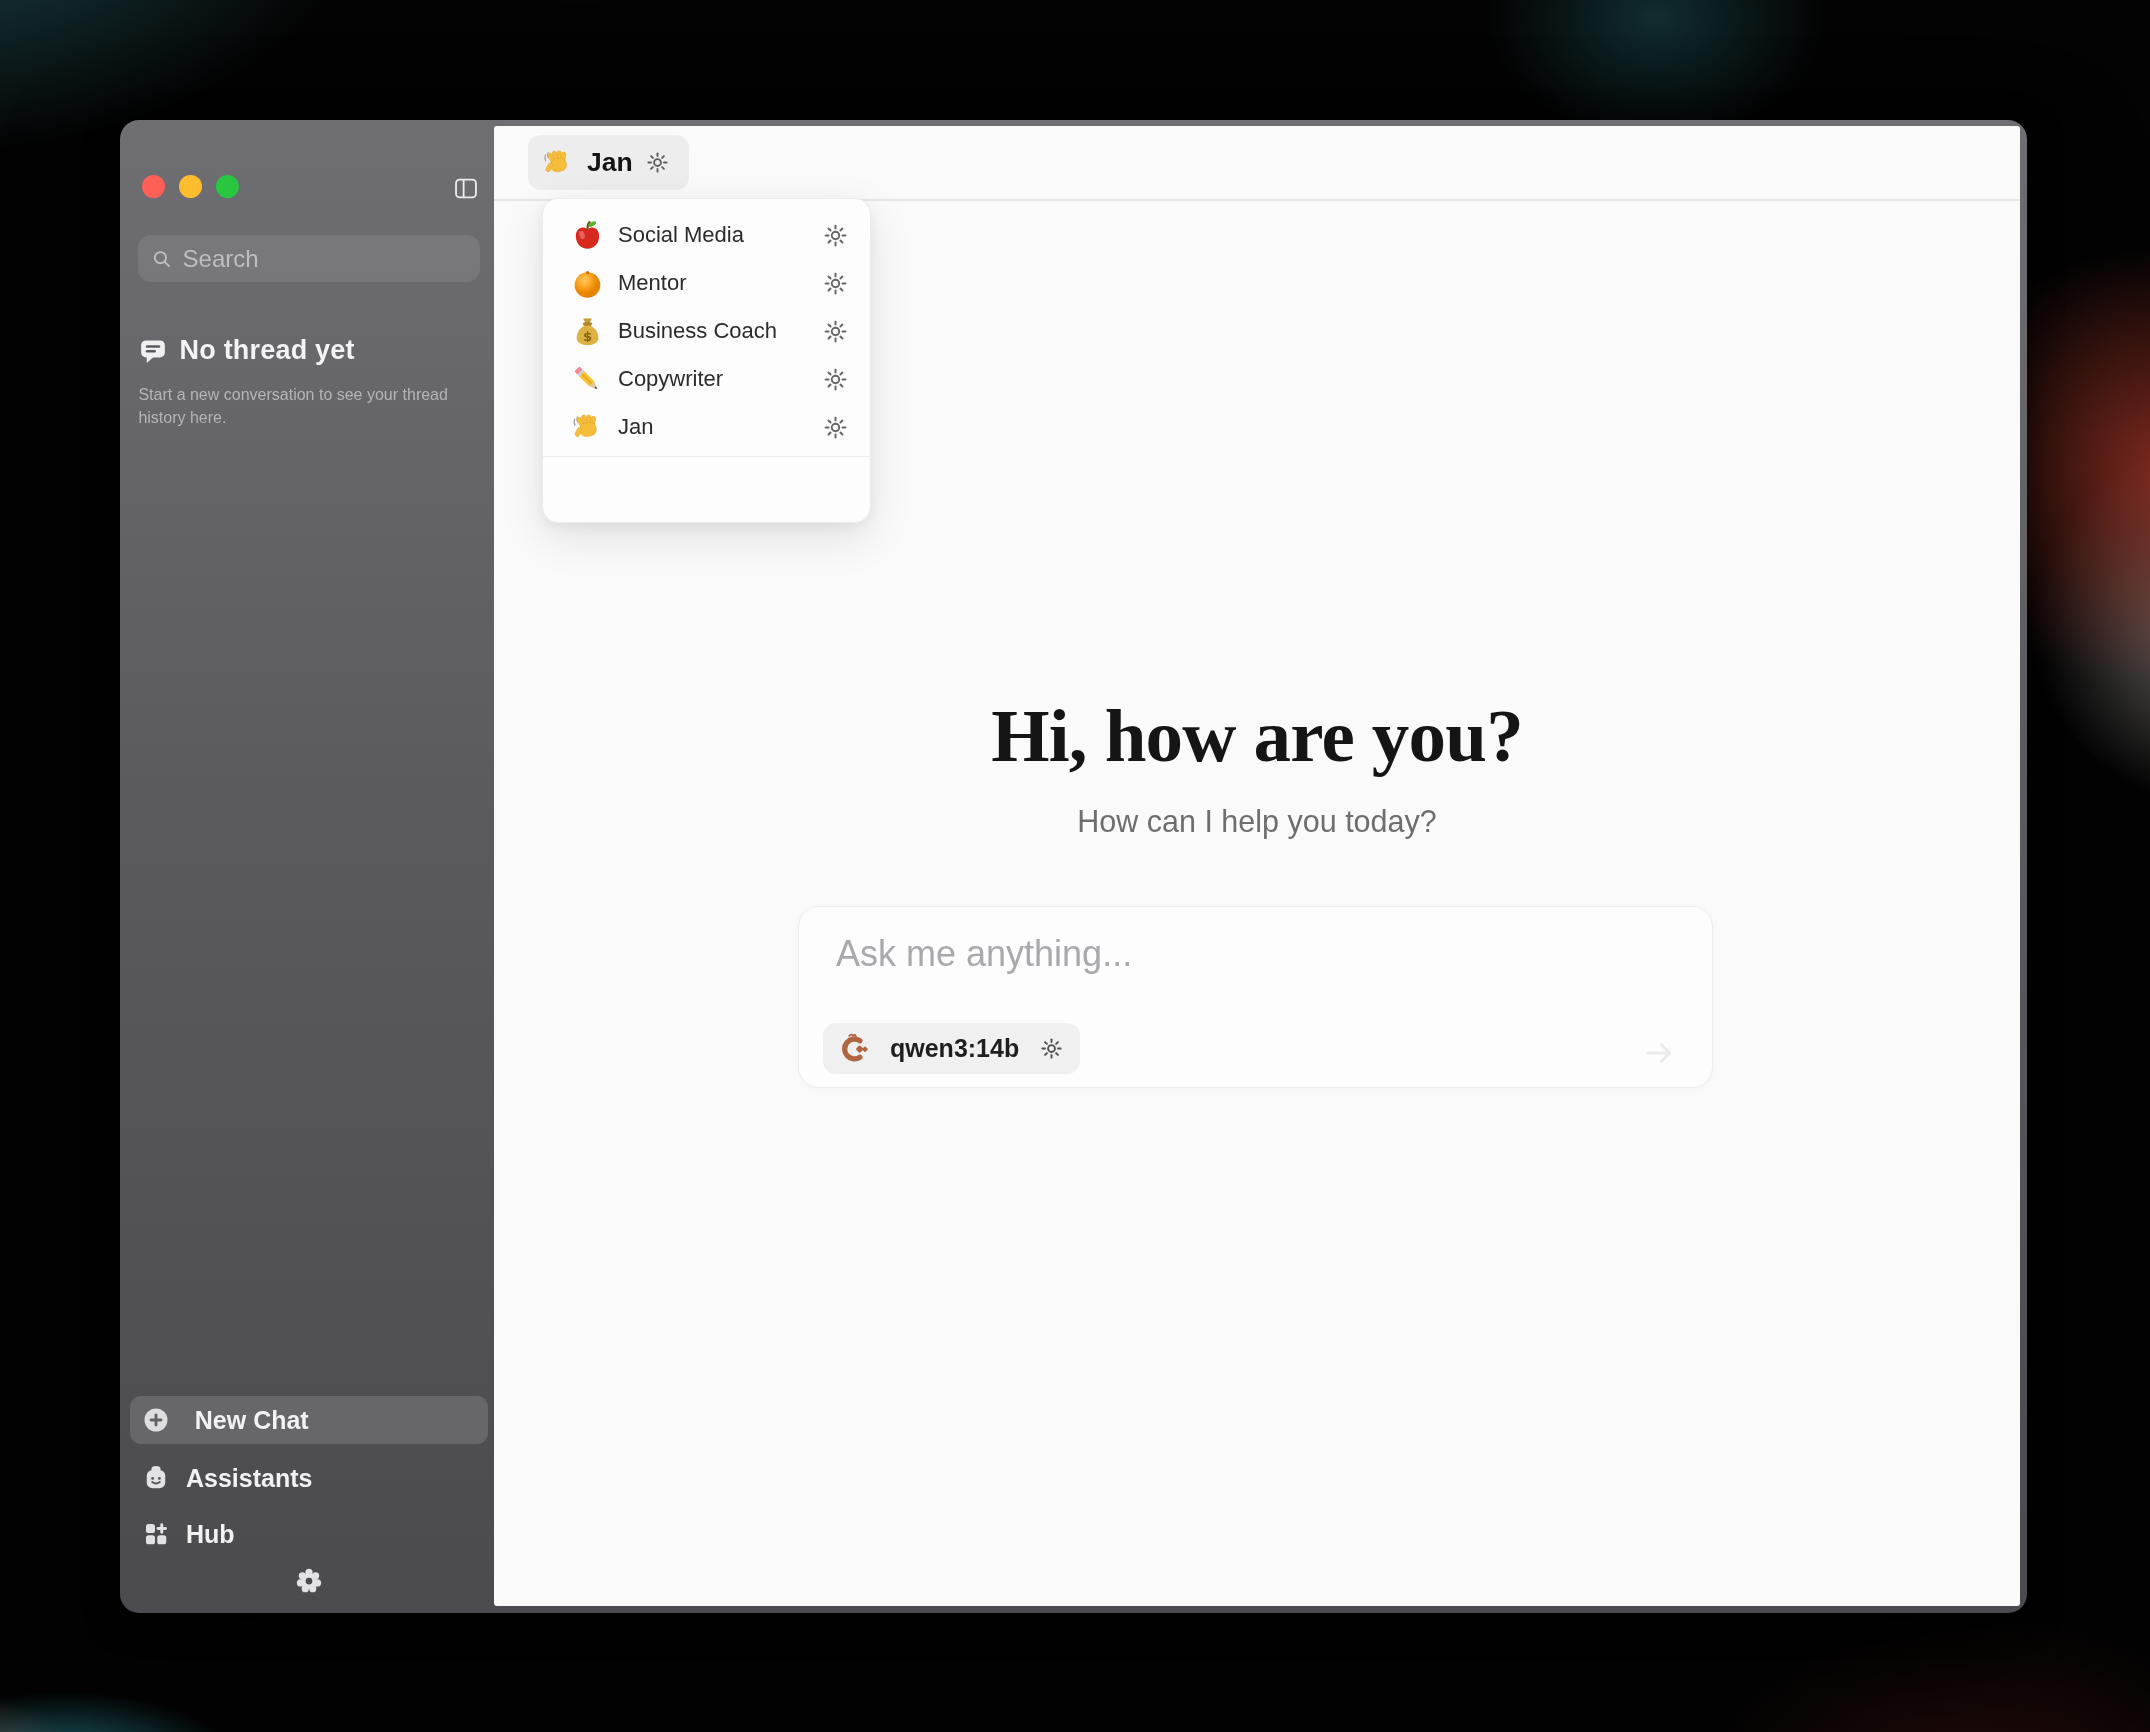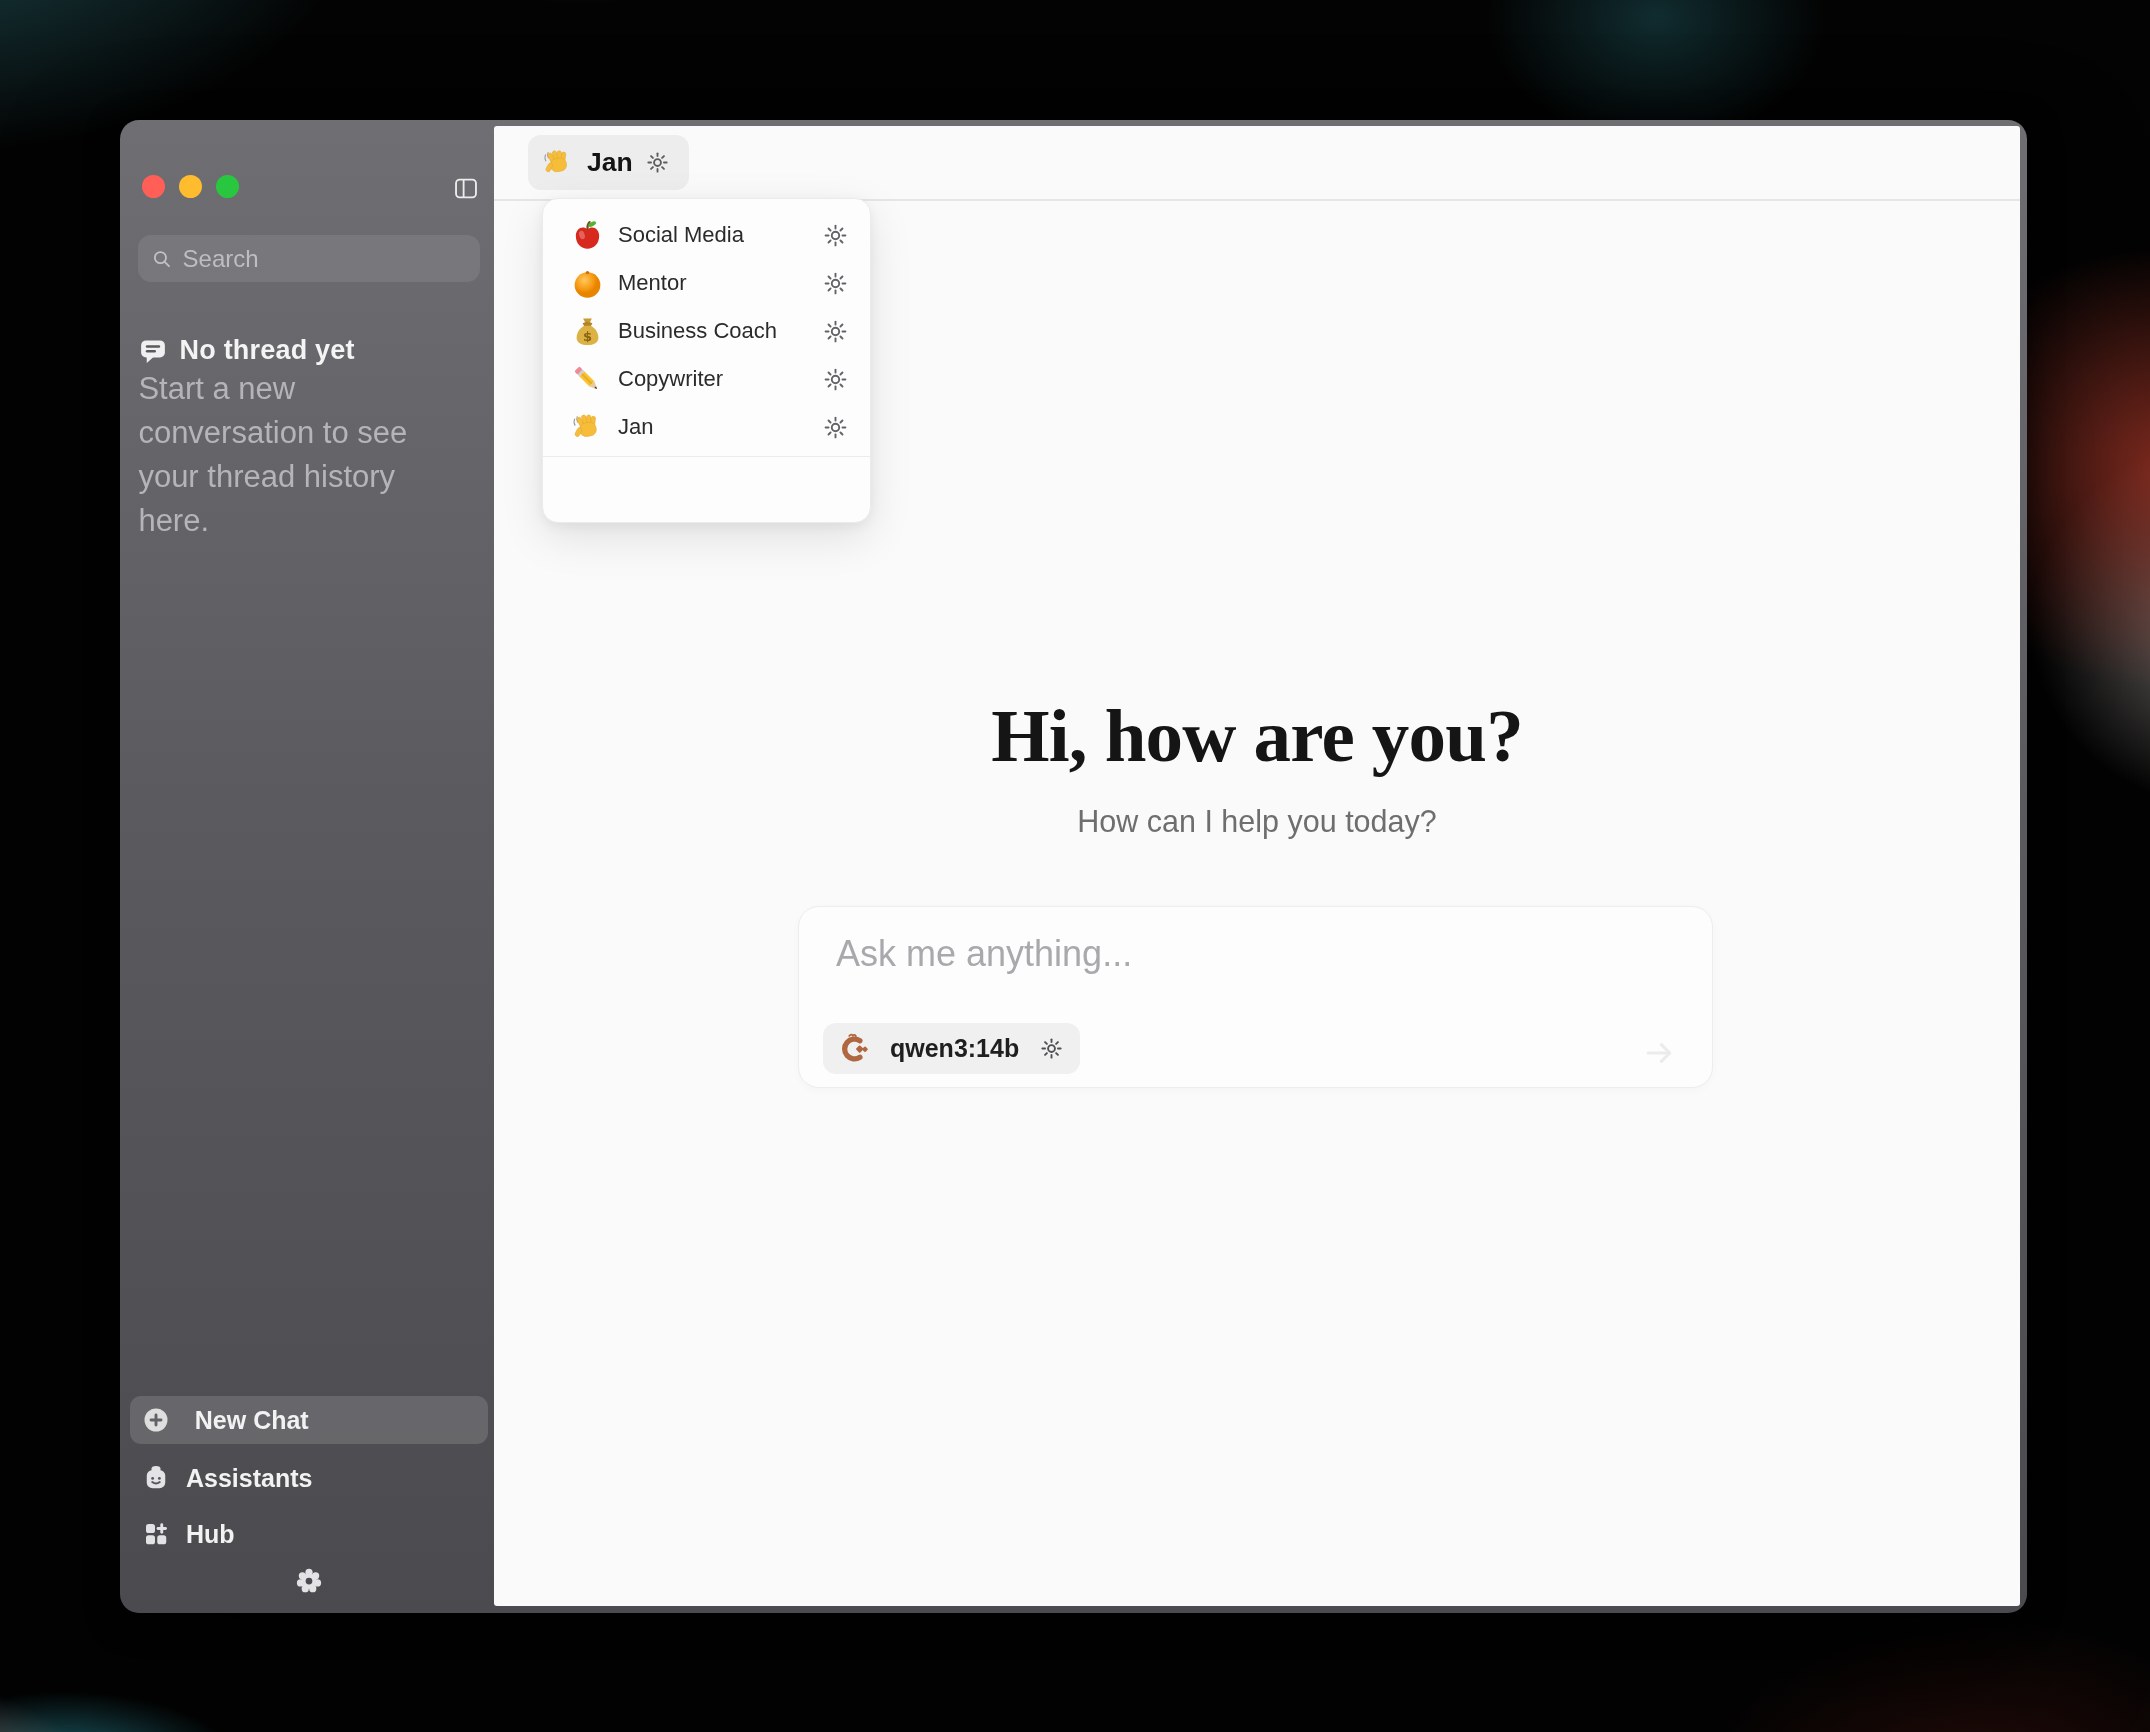--- a/index.html
+++ b/index.html
@@ -41,21 +41,21 @@
     display:flex; align-items:center; padding:0 13px; gap:10.4px;
   }
   .search-field input {
     background:transparent; border:none; outline:none; width:100%;
     font-size:24px; color:#e8e8ea; font-family:"Liberation Sans",sans-serif;
   }
   .search-field input::placeholder { color:#bdbdc2; }
 
   .empty-row { position:absolute; left:18.4px; top:192px; display:flex; align-items:center; gap:11.2px; }
   .empty-title { font-size:27px; font-weight:700; color:#f4f4f5; letter-spacing:0.2px; }
-  .empty-sub { position:absolute; left:18.4px; top:224px; width:321px; font-size:31px; line-height:1.42; color:#b5b5b9; }
+  .empty-sub { position:absolute; left:18.4px; top:241px; width:321px; font-size:16px; line-height:1.42; color:#b5b5b9; }
 
   .nav-item {
     position:absolute; left:9.6px; width:358px; height:48px; border-radius:11.2px;
     display:flex; align-items:center; padding:0 11.2px; gap:15.2px; cursor:pointer;
   }
   .nav-item.active { background:rgba(255,255,255,.14);gap:24px; }
   .nav-label { font-size:25px; font-weight:600; color:#f2f2f3; }
   .nav-ico { width:30px; height:30px; flex:0 0 30px; }
 
   

